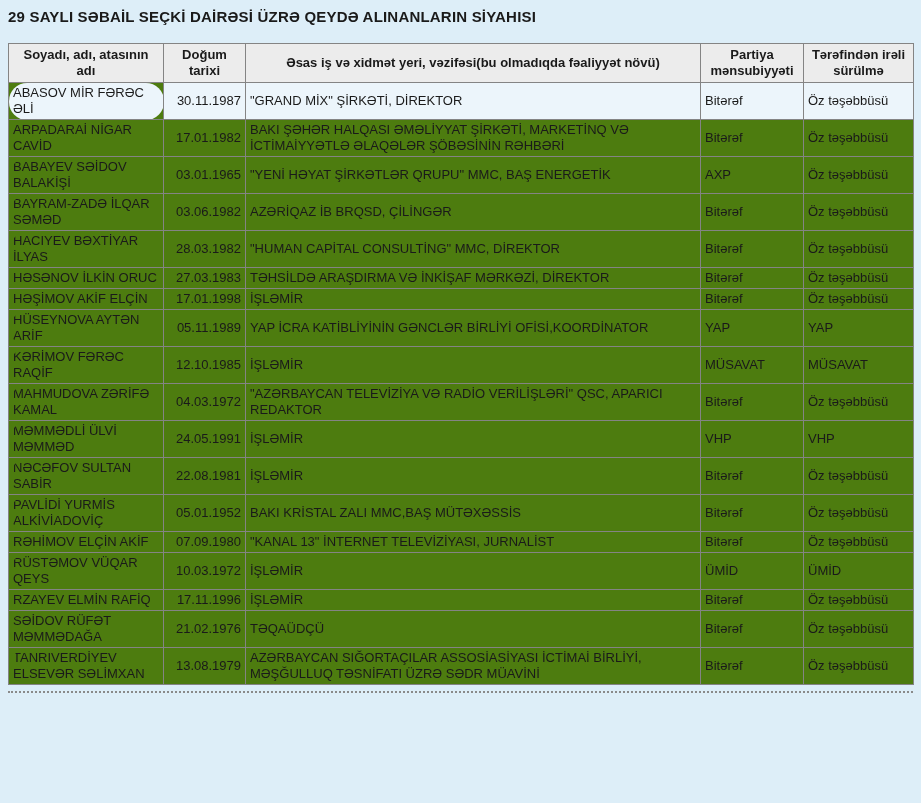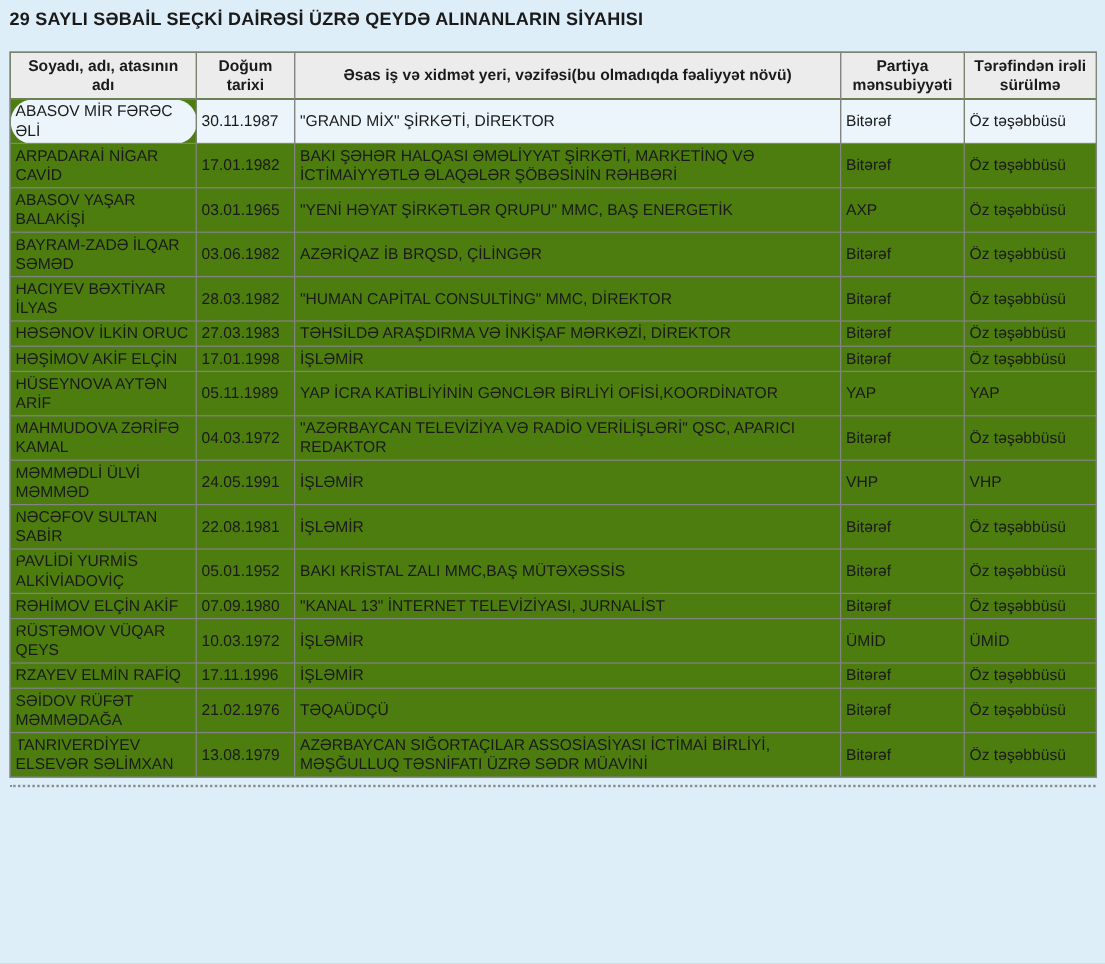--- a/index.html
+++ b/index.html
@@ -38,21 +38,21 @@
     vertical-align: middle;
     overflow: hidden;
   }
   table.reg-table th {
     background: #ececec;
     font-weight: bold;
     text-align: center;
     padding: 3px 4px;
   }
   td.c-name { text-align: left; border-radius: 18px; }
-  td.c-date { text-align: left; }
+  td.c-date { text-align: right; }
   td.c-job  { text-align: left; }
   td.c-party, td.c-nom { text-align: left; }
   tr.hl td { background: #ecf5fb; }
   .dotted-divider {
     margin-top: 6px;
     border-top: 2px dotted #8a8a8a;
     height: 0;
     width: 905px;
   }
 </style>
@@ -88,21 +88,21 @@
     <td class="c-nom">Öz təşəbbüsü</td>
   </tr>
         <tr>
     <td class="c-name">ARPADARAİ NİGAR CAVİD</td>
     <td class="c-date">17.01.1982</td>
     <td class="c-job">BAKI ŞƏHƏR HALQASI ƏMƏLİYYAT ŞİRKƏTİ, MARKETİNQ VƏ İCTİMAİYYƏTLƏ ƏLAQƏLƏR ŞÖBƏSİNİN RƏHBƏRİ</td>
     <td class="c-party">Bitərəf</td>
     <td class="c-nom">Öz təşəbbüsü</td>
   </tr>
         <tr>
-    <td class="c-name">ABASOV YAŞAR BALAKİŞİ</td>
+    <td class="c-name">BABAYEV SƏİDOV BALAKİŞİ</td>
     <td class="c-date">03.01.1965</td>
     <td class="c-job">"YENİ HƏYAT ŞİRKƏTLƏR QRUPU" MMC, BAŞ ENERGETİK</td>
     <td class="c-party">AXP</td>
     <td class="c-nom">Öz təşəbbüsü</td>
   </tr>
         <tr>
     <td class="c-name">BAYRAM-ZADƏ İLQAR SƏMƏD</td>
     <td class="c-date">03.06.1982</td>
     <td class="c-job">AZƏRİQAZ İB BRQSD, ÇİLİNGƏR</td>
     <td class="c-party">Bitərəf</td>
@@ -130,20 +130,27 @@
     <td class="c-nom">Öz təşəbbüsü</td>
   </tr>
         <tr>
     <td class="c-name">HÜSEYNOVA AYTƏN ARİF</td>
     <td class="c-date">05.11.1989</td>
     <td class="c-job">YAP İCRA KATİBLİYİNİN GƏNCLƏR BİRLİYİ OFİSİ,KOORDİNATOR</td>
     <td class="c-party">YAP</td>
     <td class="c-nom">YAP</td>
   </tr>
         <tr>
+    <td class="c-name">KƏRİMOV FƏRƏC RAQİF</td>
+    <td class="c-date">12.10.1985</td>
+    <td class="c-job">İŞLƏMİR</td>
+    <td class="c-party">MÜSAVAT</td>
+    <td class="c-nom">MÜSAVAT</td>
+  </tr>
+        <tr>
     <td class="c-name">MAHMUDOVA ZƏRİFƏ KAMAL</td>
     <td class="c-date">04.03.1972</td>
     <td class="c-job">"AZƏRBAYCAN TELEVİZİYA VƏ RADİO VERİLİŞLƏRİ" QSC, APARICI REDAKTOR</td>
     <td class="c-party">Bitərəf</td>
     <td class="c-nom">Öz təşəbbüsü</td>
   </tr>
         <tr>
     <td class="c-name">MƏMMƏDLİ ÜLVİ MƏMMƏD</td>
     <td class="c-date">24.05.1991</td>
     <td class="c-job">İŞLƏMİR</td>

